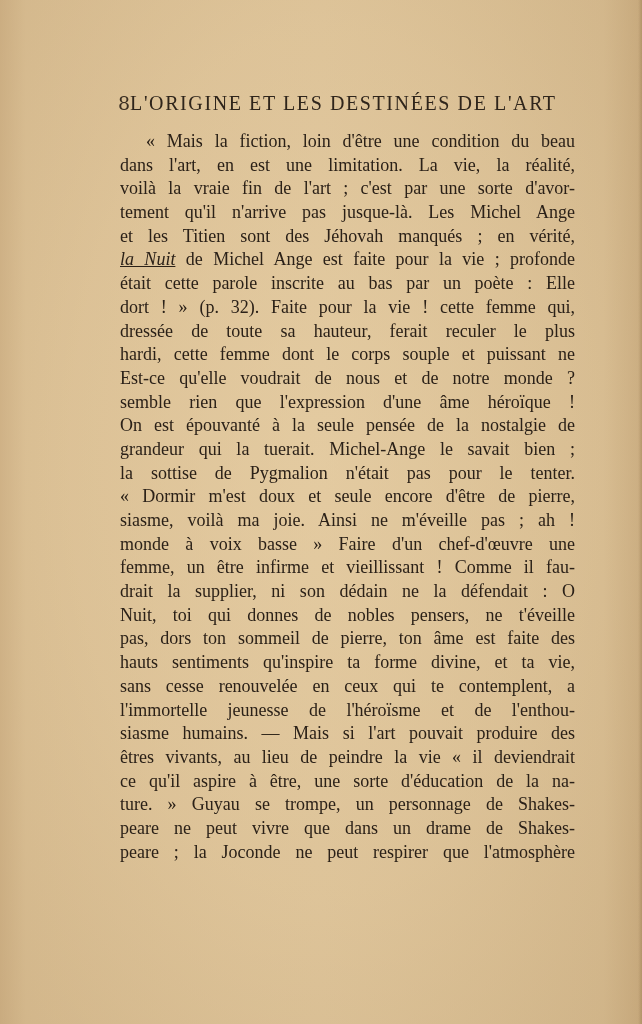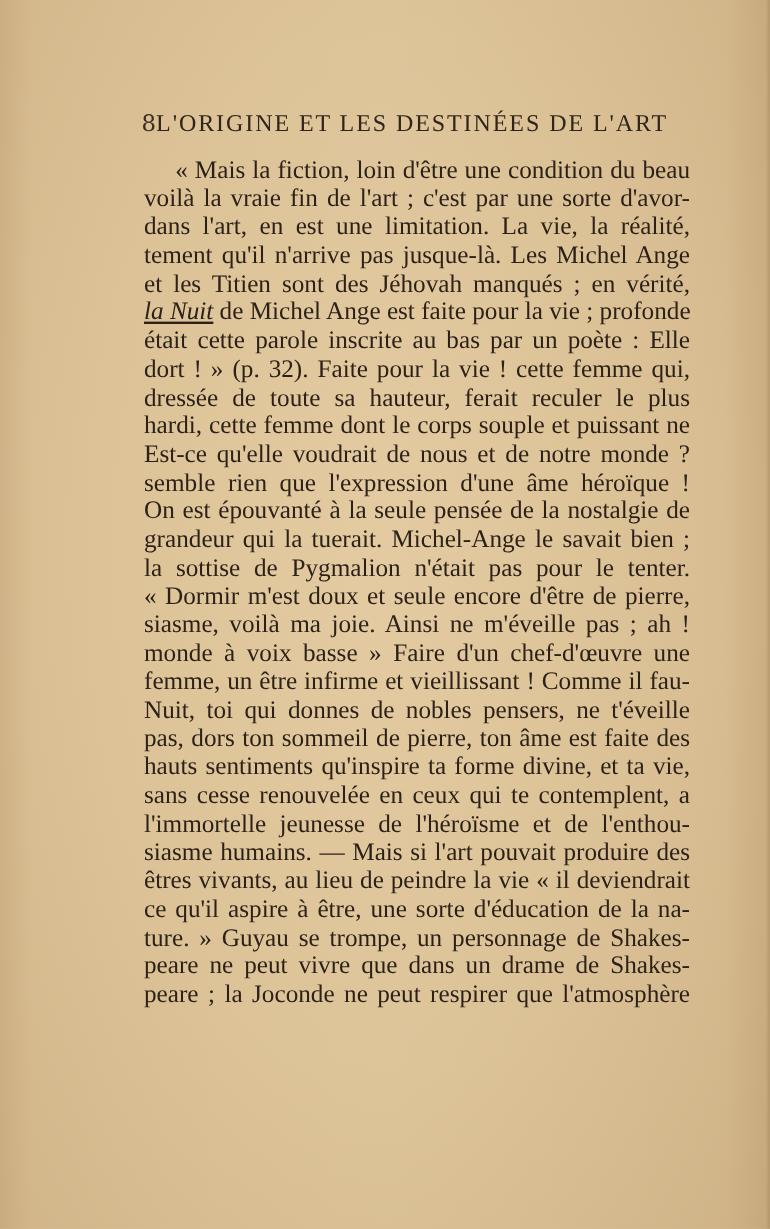--- a/index.html
+++ b/index.html
@@ -55,21 +55,21 @@
     position: absolute;
     top: 130px;
     left: 120px;
     width: 455px;
   }
   .line {
     display: block;
     height: 23.7px;
     line-height: 23.7px;
     font-family: "Liberation Serif", serif;
-    font-size: 21px;
+    font-size: 18px;
     text-align: justify;
     text-align-last: justify;
     white-space: nowrap;
     overflow: visible;
   }
   .line.indent { padding-left: 26px; }
   .line.last { text-align-last: justify; }
   .line em { font-style: italic; text-decoration: underline; }
 </style>
 </head>
@@ -78,38 +78,39 @@
 <div class="page">
   <div class="edge-right"></div>
 
   <div class="running-head">
     <span class="page-number">8</span>
     <span class="head-title">L'ORIGINE ET LES DESTINÉES DE L'ART</span>
   </div>
 
   <div class="body-text">
     <span class="line indent">« Mais la fiction, loin d'être une condition du beau</span>
+    <span class="line">dans l'art, en est une limitation. La vie, la réalité,</span>
     <span class="line">voilà la vraie fin de l'art ; c'est par une sorte d'avor-</span>
-    <span class="line">dans l'art, en est une limitation. La vie, la réalité,</span>
     <span class="line">tement qu'il n'arrive pas jusque-là. Les Michel Ange</span>
     <span class="line">et les Titien sont des Jéhovah manqués ; en vérité,</span>
     <span class="line"><em>la Nuit</em> <span>de Michel Ange est faite pour la vie ; profonde</span></span>
     <span class="line">était cette parole inscrite au bas par un poète : Elle</span>
     <span class="line">dort ! » (p. 32). Faite pour la vie ! cette femme qui,</span>
     <span class="line">dressée de toute sa hauteur, ferait reculer le plus</span>
     <span class="line">hardi, cette femme dont le corps souple et puissant ne</span>
     <span class="line">Est-ce qu'elle voudrait de nous et de notre monde ?</span>
     <span class="line">semble rien que l'expression d'une âme héroïque !</span>
     <span class="line">On est épouvanté à la seule pensée de la nostalgie de</span>
     <span class="line">grandeur qui la tuerait. Michel-Ange le savait bien ;</span>
     <span class="line">la sottise de Pygmalion n'était pas pour le tenter.</span>
     <span class="line">« Dormir m'est doux et seule encore d'être de pierre,</span>
     <span class="line">siasme, voilà ma joie. Ainsi ne m'éveille pas ; ah !</span>
     <span class="line">monde à voix basse » Faire d'un chef-d'œuvre une</span>
     <span class="line">femme, un être infirme et vieillissant ! Comme il fau-</span>
+    <span class="line">drait la supplier, ni son dédain ne la défendait : O</span>
     <span class="line">Nuit, toi qui donnes de nobles pensers, ne t'éveille</span>
     <span class="line">pas, dors ton sommeil de pierre, ton âme est faite des</span>
     <span class="line">hauts sentiments qu'inspire ta forme divine, et ta vie,</span>
     <span class="line">sans cesse renouvelée en ceux qui te contemplent, a</span>
     <span class="line">l'immortelle jeunesse de l'héroïsme et de l'enthou-</span>
     <span class="line">siasme humains. — Mais si l'art pouvait produire des</span>
     <span class="line">êtres vivants, au lieu de peindre la vie « il deviendrait</span>
     <span class="line">ce qu'il aspire à être, une sorte d'éducation de la na-</span>
     <span class="line">ture. » Guyau se trompe, un personnage de Shakes-</span>
     <span class="line">peare ne peut vivre que dans un drame de Shakes-</span>

